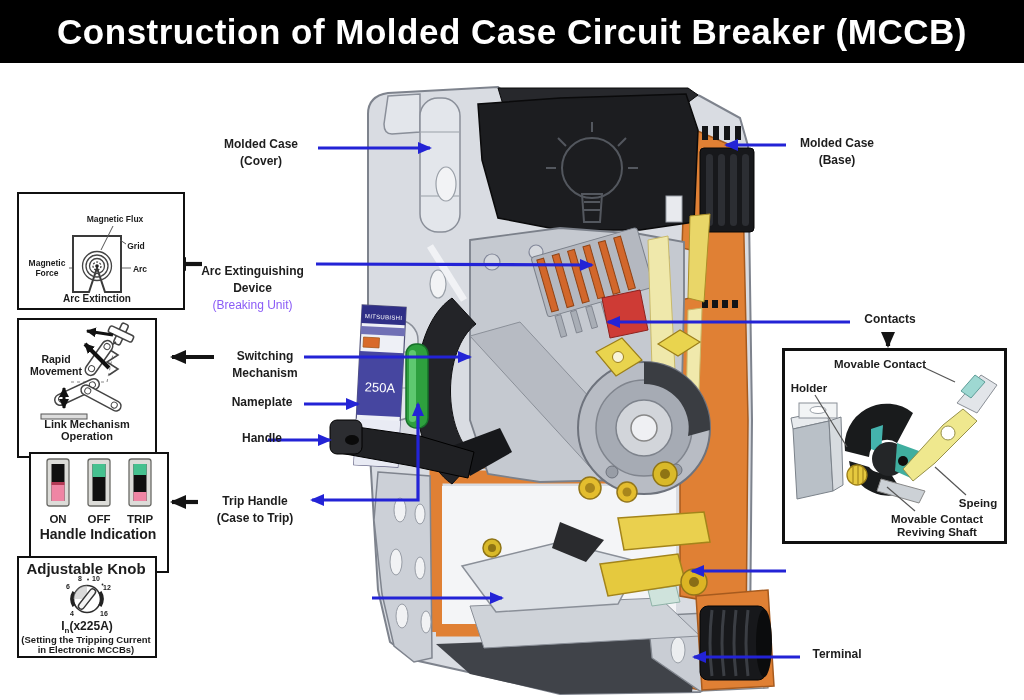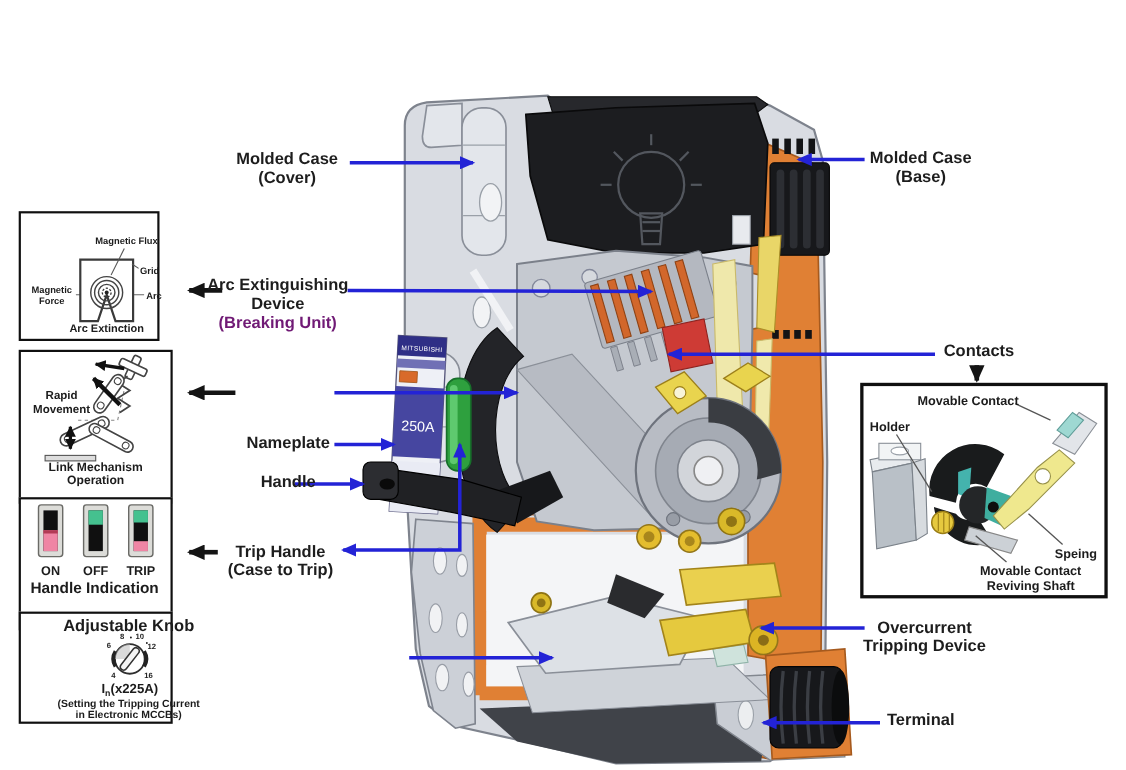--- a/index.html
+++ b/index.html
@@ -3,33 +3,36 @@
 <meta charset="utf-8">
 <style>
   html,body{margin:0;padding:0;background:#fff;}
   .page{position:relative;width:1024px;height:700px;background:#ffffff;overflow:hidden;
         font-family:"Liberation Sans",-no,sans-serif;}
   .page *{font-family:"Liberation Sans","DejaVu Sans",sans-serif;}
   header.titlebar{position:absolute;left:0;top:0;width:1024px;height:63px;background:#000;}
   h1.title{margin:0;color:#fff;font-size:35px;font-weight:bold;text-align:center;
            line-height:63px;letter-spacing:.5px;white-space:nowrap;}
   svg.scene{position:absolute;left:0;top:0;z-index:1;}
-  .lbl{position:absolute;z-index:3;text-align:center;font-weight:bold;font-size:15px;
+  .lbl{position:absolute;z-index:3;text-align:center;font-weight:bold;font-size:12px;
        line-height:17px;color:#1d1d1d;}
-  .lbl .muted{font-weight:bold;color:#701a75;}
+  .lbl .muted{font-weight:normal;color:#8b5cf6;}
   .inset{position:absolute;z-index:2;background:#fff;border:2.5px solid #101010;box-sizing:border-box;}
   .inset svg{display:block;}
   .inset text{font-weight:bold;fill:#1c1c1c;}
   #box-movable{border-width:3px;}
 </style>
 </head>
 <body>
 
 <div class="page">
 
+  <header class="titlebar">
+    <h1 class="title">Construction of Molded Case Circuit Breaker (MCCB)</h1>
+  </header>
 
   <svg class="scene" width="1024" height="700" viewBox="0 0 1024 700">
     <defs>
       <marker id="abl" markerUnits="userSpaceOnUse" markerWidth="15" markerHeight="12" refX="12" refY="6" orient="auto">
         <path d="M0,0 L14,6 L0,12 Z" fill="#2323d6"></path>
       </marker>
       <marker id="ablrev" markerUnits="userSpaceOnUse" markerWidth="15" markerHeight="12" refX="12" refY="6" orient="auto-start-reverse">
         <path d="M0,0 L14,6 L0,12 Z" fill="#2323d6"></path>
       </marker>
       <marker id="abk" markerUnits="userSpaceOnUse" markerWidth="17" markerHeight="14" refX="14" refY="7" orient="auto">
@@ -233,47 +236,47 @@
   </svg>
 
   <div class="lbl" style="left:196px;top:136px;width:130px;">
     <div>Molded Case</div>
     <div>(Cover)</div>
   </div>
   <div class="lbl" style="left:772px;top:135px;width:130px;">
     <div>Molded Case</div>
     <div>(Base)</div>
   </div>
-  <div class="lbl" style="left:180px;top:251px;width:145px;">
+  <div class="lbl" style="left:180px;top:263px;width:145px;">
     <div>Arc Extinguishing</div>
     <div>Device</div>
     <div class="muted">(Breaking Unit)</div>
   </div>
   <div class="lbl" style="left:852px;top:311px;width:76px;text-align:center;">
     <div>Contacts</div>
   </div>
+  <div class="lbl" style="left:200px;top:348px;width:130px;">
+    <div>Switching</div>
+    <div>Mechanism</div>
+  </div>
   <div class="lbl" style="left:197px;top:394px;width:130px;">
     <div>Nameplate</div>
   </div>
   <div class="lbl" style="left:197px;top:430px;width:130px;">
     <div>Handle</div>
   </div>
   <div class="lbl" style="left:185px;top:493px;width:140px;">
     <div>Trip Handle</div>
     <div>(Case to Trip)</div>
   </div>
-  <div class="lbl" style="left:768px;top:562px;width:145px;">
-    <div>Overcurrent</div>
-    <div>Tripping Device</div>
-  </div>
   <div class="lbl" style="left:777px;top:646px;width:120px;">
     <div>Terminal</div>
   </div>
 
-  <div class="inset" style="left:17px;top:192px;width:128px;height:118px;text-decoration:underline;">
+  <div class="inset" style="left:17px;top:192px;width:168px;height:118px;text-decoration:underline;">
     <svg width="135" height="113" viewBox="0 0 135 113">
       <line x1="50" y1="74" x2="112" y2="74" stroke="#666" stroke-width="1"></line>
       <path d="M54,42 L102,42 L102,98 L86,98 L78,74 L70,98 L54,98 Z" fill="#fff" stroke="#3a3a3a" stroke-width="2"></path>
       <circle cx="78" cy="72" r="14.5" fill="none" stroke="#444" stroke-width="1.3"></circle>
       <circle cx="78" cy="72" r="11" fill="none" stroke="#444" stroke-width="1.3"></circle>
       <circle cx="78" cy="72" r="7.5" fill="none" stroke="#444" stroke-width="1.3"></circle>
       <circle cx="78" cy="72" r="4" fill="none" stroke="#333" stroke-width="1.2" stroke-dasharray="2,1.5"></circle>
       <circle cx="78" cy="72" r="1.8" fill="#222"></circle>
       <line x1="94" y1="32" x2="82" y2="56" stroke="#555" stroke-width="1"></line>
       <line x1="101" y1="46" x2="107" y2="50" stroke="#555" stroke-width="1"></line>
@@ -321,21 +324,21 @@
       <line x1="94" y1="15" x2="68" y2="11" stroke="#111" stroke-width="3" marker-end="url(#mkb)"></line>
       <line x1="45" y1="68" x2="45" y2="88" stroke="#111" stroke-width="3" marker-start="url(#mkbrev)" marker-end="url(#mkb)"></line>
       <rect x="22" y="94" width="46" height="5" fill="#ddd" stroke="#555"></rect>
       <text x="37" y="43" font-size="10.5" text-anchor="middle">Rapid</text>
       <text x="37" y="55" font-size="10.5" text-anchor="middle">Movement</text>
       <text x="68" y="108" font-size="11" text-anchor="middle">Link Mechanism</text>
       <text x="68" y="120" font-size="11" text-anchor="middle">Operation</text>
     </svg>
   </div>
 
-  <div class="inset" style="left:17px;top:452px;width:140px;height:121px;">
+  <div class="inset" style="left:29px;top:452px;width:140px;height:121px;">
     <svg width="135" height="89" viewBox="0 0 135 89">
       <g>
         <rect x="16" y="5" width="22" height="47" rx="2.5" fill="#dcdcd8" stroke="#6a6a66" stroke-width="1.3"></rect>
         <rect x="20.5" y="10" width="13" height="37" fill="#101010"></rect>
         <rect x="20.5" y="28" width="13" height="19" fill="#ef85a4"></rect>
         <rect x="20.5" y="28" width="13" height="3" fill="#b23a55"></rect>
       </g>
       <g>
         <rect x="57" y="5" width="22" height="47" rx="2.5" fill="#dcdcd8" stroke="#6a6a66" stroke-width="1.3"></rect>
         <rect x="61.5" y="10" width="13" height="37" fill="#101010"></rect>
@@ -347,21 +350,21 @@
         <rect x="102.5" y="10" width="13" height="11" fill="#45c18f"></rect>
         <rect x="102.5" y="38" width="13" height="9" fill="#ef85a4"></rect>
       </g>
       <text x="27" y="69" font-size="11.5" text-anchor="middle">ON</text>
       <text x="68" y="69" font-size="11.5" text-anchor="middle">OFF</text>
       <text x="109" y="69" font-size="11.5" text-anchor="middle">TRIP</text>
       <text x="67" y="85" font-size="14" text-anchor="middle">Handle Indication</text>
     </svg>
   </div>
 
-  <div class="inset" style="left:17px;top:556px;width:140px;height:102px;padding-left:31px;">
+  <div class="inset" style="left:17px;top:556px;width:140px;height:102px;">
     <svg width="135" height="97" viewBox="0 0 135 97">
       <text x="67" y="16" font-size="15" text-anchor="middle">Adjustable Knob</text>
       <g>
         <circle cx="68" cy="41" r="13.5" fill="#fff" stroke="#2e2e2e" stroke-width="1.6"></circle>
         <path d="M55,34 A13.5,13.5 0 0 0 55,48" stroke="#222" stroke-width="3.5" fill="none"></path>
         <path d="M81,34 A13.5,13.5 0 0 1 81,48" stroke="#222" stroke-width="3.5" fill="none"></path>
         <path d="M68,27.5 A13.5,13.5 0 0 0 54.5,41 L68,41 Z" fill="#bcbcbc" opacity=".55"></path>
         <g transform="translate(68,41) rotate(38)">
           <rect x="-3" y="-12" width="6" height="24" rx="3" fill="#f4f4f4" stroke="#333" stroke-width="1.4"></rect>
         </g>

